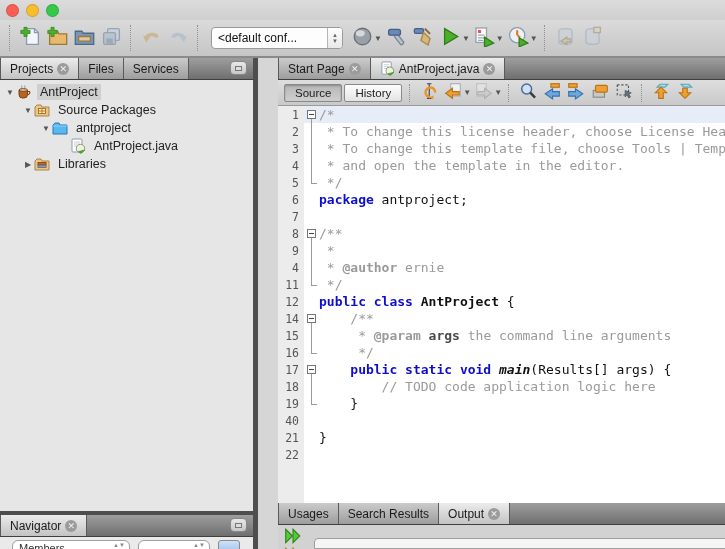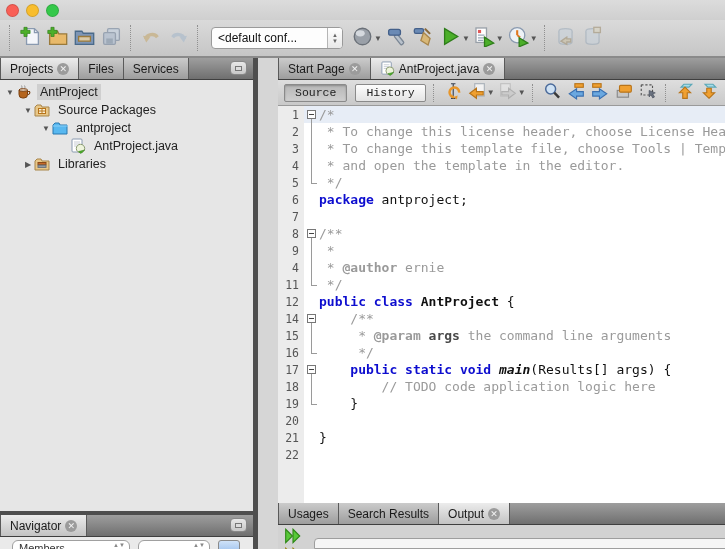--- a/index.html
+++ b/index.html
@@ -45,23 +45,23 @@
   .tree-label { font-size:12.5px; padding:1px 3px; white-space:nowrap; }
   .tree-row.selected .tree-label { background:#cfcfcf; }
   .hsplit { height:4px; background:#4e4e4e; flex:0 0 auto; }
   .nav-partial { height:12px; background:#eaeaea; display:flex; gap:8px; padding:3px 0 0 12px; overflow:hidden; flex:0 0 auto; }
   .mini-combo { height:18px; border:1px solid #a0a0a0; border-radius:6px; background:#fff; font-size:11px; padding:1px 6px; color:#333; position:relative; }
   .mini-combo .st { position:absolute; right:4px; top:1px; font-size:6px; color:#888; }
   .mini-btn-blue { width:22px; height:18px; border:1px solid #8a8a8a; border-radius:3px; background:linear-gradient(#cfe2f8,#8ab4e8); }
 
   
   .ed-toolbar { height:26px; flex:0 0 auto; background:linear-gradient(#dedede,#c9c9c9); border-bottom:1px solid #9a9a9a; display:flex; align-items:center; padding:0 6px; gap:2px; }
-  .seg-btn { height:18px; padding:0 10px; font-size:11.5px; border:1px solid #8a8a8a; border-radius:2px; color:#222;font-family:Liberation Mono, monospace; }
+  .seg-btn { height:18px; padding:0 10px; font-size:11.5px; border:1px solid #8a8a8a; border-radius:2px; color:#222; }
   .seg-btn.pressed { background:linear-gradient(#b7b7b7,#cfcfcf); box-shadow:inset 0 1px 2px rgba(0,0,0,.25); }
-  .seg-btn.raised { background:linear-gradient(#fdfdfd,#e4e4e4); margin-left:6px; }
+  .seg-btn.raised { background:linear-gradient(#fdfdfd,#e4e4e4); }
   .ed-sep { width:3px; height:18px; border-left:1px dotted #909090; margin:0 5px; }
   .ed-btn { width:24px; height:22px; display:flex; align-items:center; justify-content:center; background:transparent; border:none; }
   .ed-btn svg { width:18px; height:18px; }
 
   
   .code-area { flex:1; min-height:0; position:relative; overflow:hidden; background:linear-gradient(90deg,#ececec 0,#ececec 26px,#ffffff 26px); font-family:"DejaVu Sans Mono","Liberation Mono",monospace; font-size:13px; }
   .code-line { height:17px; display:flex; align-items:center; white-space:pre; }
   .ln { width:26px; flex:0 0 auto; text-align:right; padding-right:5px; font-size:11.5px; color:#555; }
   .fold { width:15px; height:17px; flex:0 0 auto; position:relative; }
   .ct { flex:1; height:17px; line-height:17px; overflow:hidden; }
@@ -413,21 +413,21 @@
           <div class="code-line"><span class="ln">9</span><span class="fold"><span class="vline"></span></span><span class="ct"><span class="com"> *</span></span></div>
           <div class="code-line"><span class="ln">4</span><span class="fold"><span class="vline"></span></span><span class="ct"><span class="com"> * </span><span class="tag">@author</span><span class="com"> ernie</span></span></div>
           <div class="code-line"><span class="ln">11</span><span class="fold"><span class="vhalf"></span><span class="foot"></span></span><span class="ct"><span class="com"> */</span></span></div>
           <div class="code-line"><span class="ln">12</span><span class="fold"></span><span class="ct"><span class="kw">public class</span><span class="pl"> </span><span class="idb">AntProject</span><span class="pl"> {</span></span></div>
           <div class="code-line"><span class="ln">14</span><span class="fold"><span class="fbox"><i></i></span><span class="fdown"></span></span><span class="ct"><span class="com">    /**</span></span></div>
           <div class="code-line"><span class="ln">15</span><span class="fold"><span class="vline"></span></span><span class="ct"><span class="com">     * </span><span class="tag">@param</span><span class="com"> </span><span class="arg">args</span><span class="com"> the command line arguments</span></span></div>
           <div class="code-line"><span class="ln">16</span><span class="fold"><span class="vhalf"></span><span class="foot"></span></span><span class="ct"><span class="com">     */</span></span></div>
           <div class="code-line"><span class="ln">17</span><span class="fold"><span class="fbox"><i></i></span><span class="fdown"></span></span><span class="ct"><span class="pl">    </span><span class="kw">public static void</span><span class="pl"> </span><span class="mainm">main</span><span class="pl">(Results[] args) {</span></span></div>
           <div class="code-line"><span class="ln">18</span><span class="fold"><span class="vline"></span></span><span class="ct"><span class="com">        // TODO code application logic here</span></span></div>
           <div class="code-line"><span class="ln">19</span><span class="fold"><span class="vhalf"></span><span class="foot"></span></span><span class="ct"><span class="pl">    }</span></span></div>
-          <div class="code-line"><span class="ln">20</span><span class="fold"></span><span class="ct"></span></div>
+          <div class="code-line"><span class="ln">40</span><span class="fold"></span><span class="ct"></span></div>
           <div class="code-line"><span class="ln">21</span><span class="fold"></span><span class="ct"><span class="pl">}</span></span></div>
           <div class="code-line"><span class="ln">22</span><span class="fold"></span><span class="ct"></span></div>
         </div>
 
       <div class="tabbar" id="bottom-tabbar">
           <div class="tab first">
             <span>Usages</span>
           </div>
           <div class="tab">
             <span>Search Results</span>

